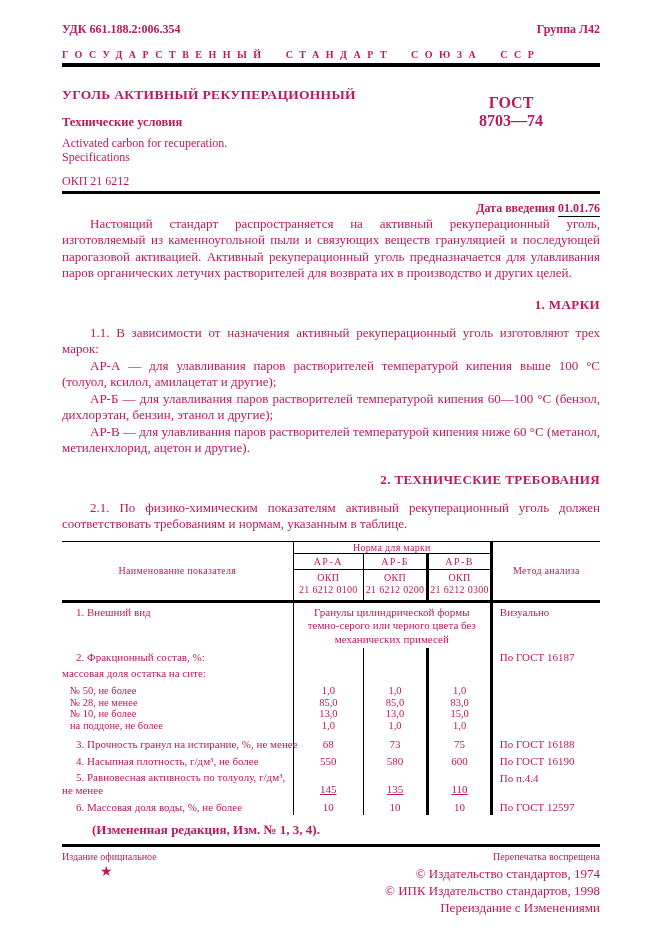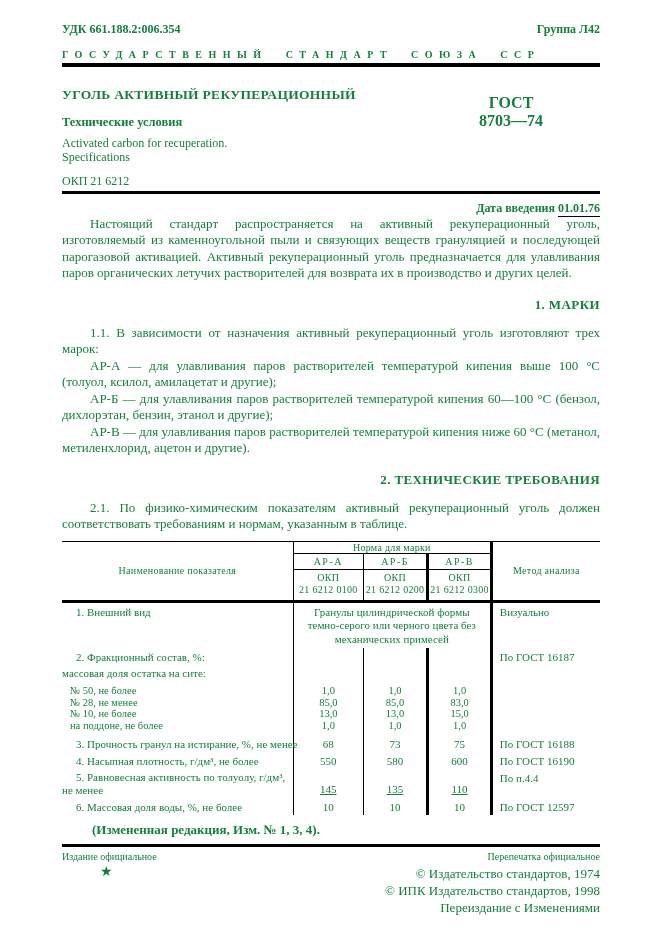--- a/index.html
+++ b/index.html
@@ -1,17 +1,17 @@
 <!DOCTYPE html>
 <html><head>
 <meta charset="utf-8">
 <style>
   html,body { margin:0; padding:0; background:#888; }
   .page {
-    width:661px; height:936px; background:#ffffff; color:#15803d;
+    width:661px; height:936px; background:#ffffff; color:#be185d;
     font-family:"Liberation Serif", serif;
     box-sizing:border-box; padding:22px 61px 0 62px;
     overflow:hidden; margin:0 auto; position:relative;
   }
   .topline { display:flex; justify-content:space-between; font-weight:bold; font-size:12px; }
   .org-title {
     margin-top:12px; font-weight:bold; font-size:10px;
     letter-spacing:6.5px; word-spacing:9px; white-space:nowrap;
   }
   .rule { background:#000; border:0; }
@@ -233,21 +233,21 @@
         <td class="method v4">По ГОСТ 12597</td>
       </tr>
     </tbody>
   </table>
 
   <div class="note">(Измененная редакция, Изм. № 1, 3, 4).</div>
   <div class="rule rule-note"></div>
 
   <div class="footer-row">
     <span>Издание официальное</span>
-    <span>Перепечатка официальное</span>
+    <span>Перепечатка воспрещена</span>
   </div>
 
   <div class="footer-bottom">
     <div class="star">★</div>
     <div class="copyright">
       <div>© Издательство стандартов, 1974</div>
       <div>© ИПК Издательство стандартов, 1998</div>
       <div>Переиздание с Изменениями</div>
     </div>
   </div>

